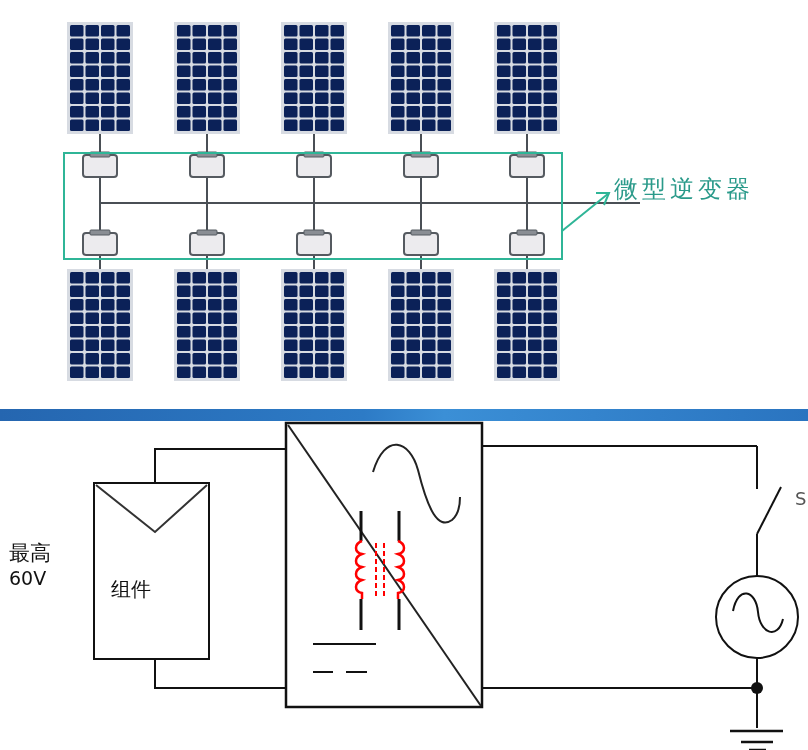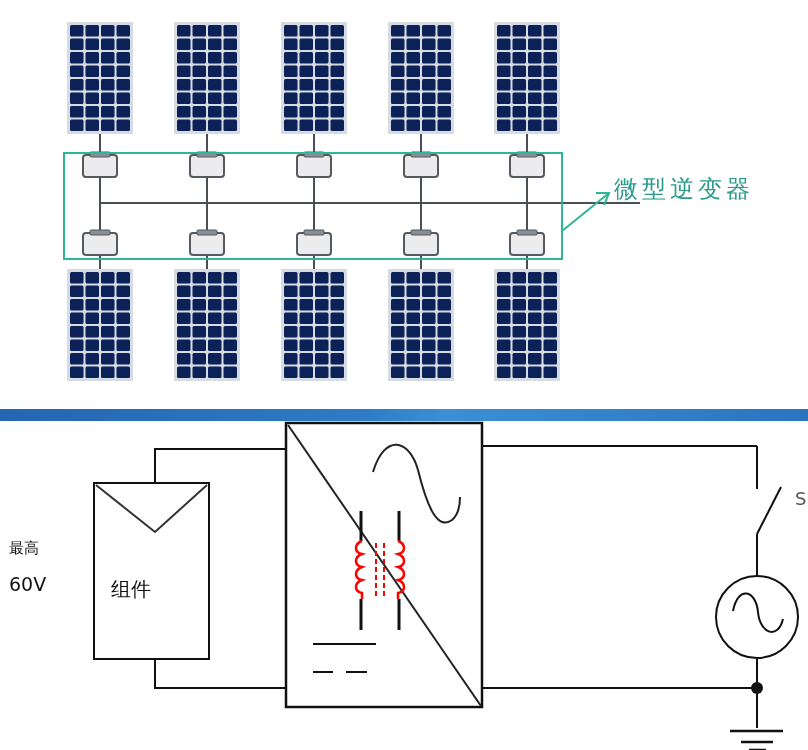--- a/index.html
+++ b/index.html
@@ -419,16 +419,16 @@
     <line x1="757" y1="658" x2="757" y2="688"></line>
     <line x1="482" y1="688" x2="757" y2="688"></line>
     <line x1="757" y1="688" x2="757" y2="728"></line>
     <line x1="730" y1="731" x2="783" y2="731" stroke-width="2.5"></line>
     <line x1="741" y1="742" x2="773" y2="742" stroke-width="2.5"></line>
     <line x1="749" y1="750" x2="766" y2="750" stroke-width="2.5"></line>
   </g>
   <circle cx="757" cy="688" r="6" fill="#111"></circle>
 </svg>
 
-<div class="label-plain" style="left:9px; top:539px; font-size:15px;">最高</div>
-<div class="label-plain" style="left:9px; top:567px; font-size:19px;margin-top:6px;">60V</div>
+<div class="label-plain" style="left:9px; top:539px; font-size:21px;">最高</div>
+<div class="label-plain" style="left:9px; top:567px; font-size:19px;">60V</div>
 <div class="label-plain" style="left:111px; top:576px; font-size:20px;text-align:center;">组件</div>
 <div class="label-plain" style="left:795px; top:488px; font-size:18px; color:#555;">S</div>
 
 </body></html>

